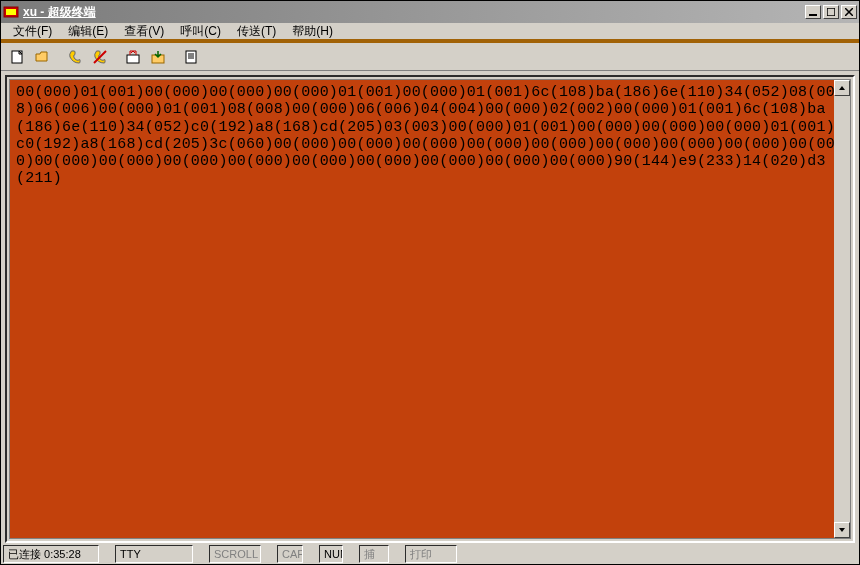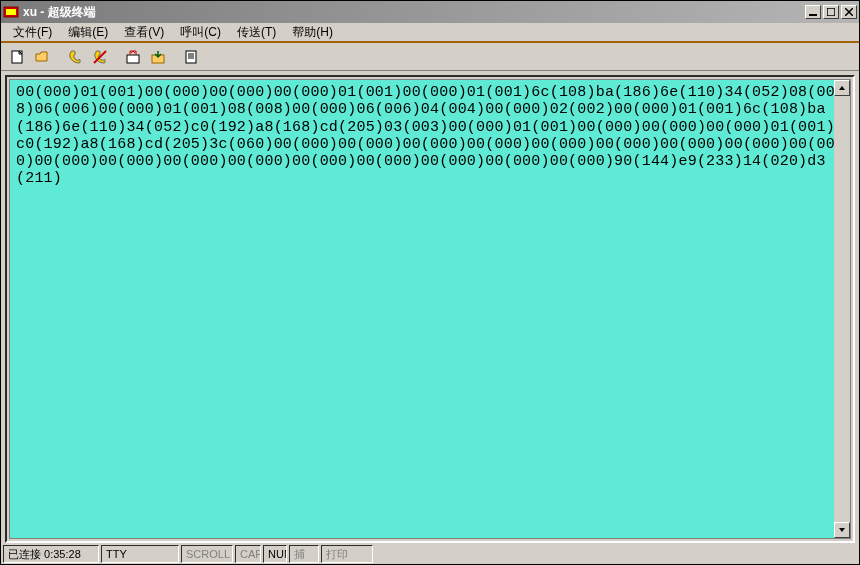--- a/index.html
+++ b/index.html
@@ -12,20 +12,21 @@
   overflow: hidden;
   border: 1px solid #000;
 }
 .titlebar {
   height: 22px;
   background: linear-gradient(to right, #7b7b7b, #b5b5b5);
   display: flex;
   align-items: center;
   padding: 0 2px;
   color: #fff;
+  text-decoration: underline;
 }
 .titlebar .app-icon {
   width: 16px; height: 16px;
   margin-right: 4px;
   display: inline-flex; align-items: center; justify-content: center;
 }
 .titlebar .title-text { font-size: 12px; font-weight: bold; flex: 1; }
 .win-buttons { display: flex; gap: 2px; }
 .win-btn {
   width: 16px; height: 14px;
@@ -38,21 +39,21 @@
   font-size: 10px;
   color: #000;
   cursor: default;
 }
 .menubar {
   height: 20px;
   background: #d4d0c8;
   display: flex;
   align-items: center;
   padding: 0 4px;
-  border-bottom: 2px solid #a16207;
+  border-bottom: 4px solid #a16207;
 }
 .menu-item {
   padding: 2px 8px;
   font-size: 12px;
   cursor: default;
 }
 .toolbar {
   height: 28px;
   background: #d4d0c8;
   display: flex;
@@ -73,21 +74,21 @@
   border: 2px inset #fff;
   border-top-color: #808080;
   border-left-color: #808080;
   background: #d4d0c8;
   padding: 2px;
   height: 468px;
 }
 .terminal {
   width: 100%;
   height: 100%;
-  background: #5eead4;
+  background: #c2410c;
   border: 1px solid #808080;
   padding: 4px 6px;
   font-family: "Courier New", monospace;
   font-size: 15px;
   line-height: 1.15;
   letter-spacing: 0.2px;
   word-break: break-all;
   overflow: hidden;
   position: relative;
 }
@@ -108,21 +109,21 @@
   display: flex; align-items: center; justify-content: center;
   font-size: 8px;
 }
 .scroll-track { flex: 1; background: #d4d0c8; }
 .statusbar {
   height: 20px;
   background: #d4d0c8;
   display: flex;
   align-items: center;
   padding: 0 2px;
-  gap: 0;
+  gap: 14px;
   position: absolute;
   bottom: 1px; left: 1px; right: 1px;
 }
 .status-cell {
   border: 1px inset #fff;
   border-top-color: #808080;
   border-left-color: #808080;
   padding: 1px 4px;
   font-size: 11px;
   height: 18px;

